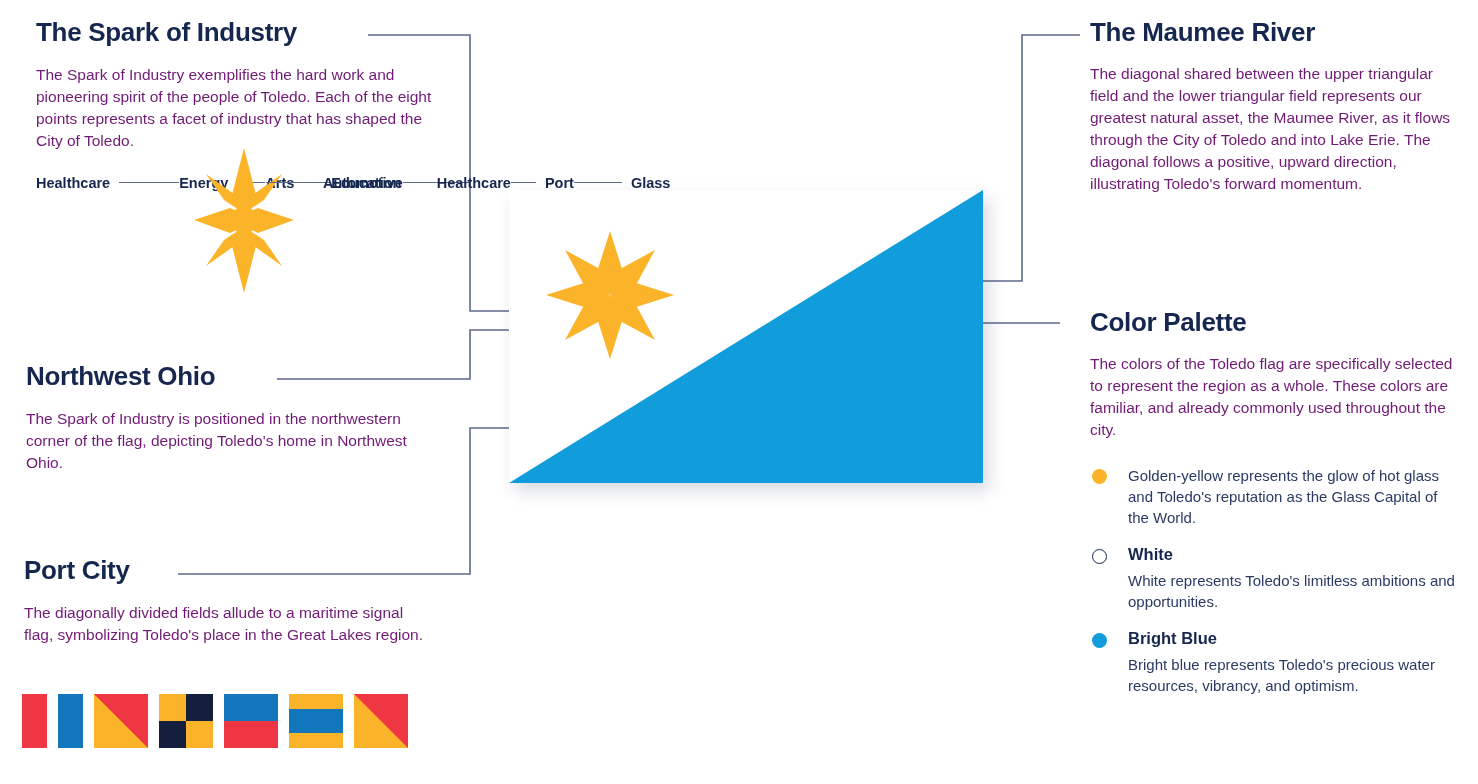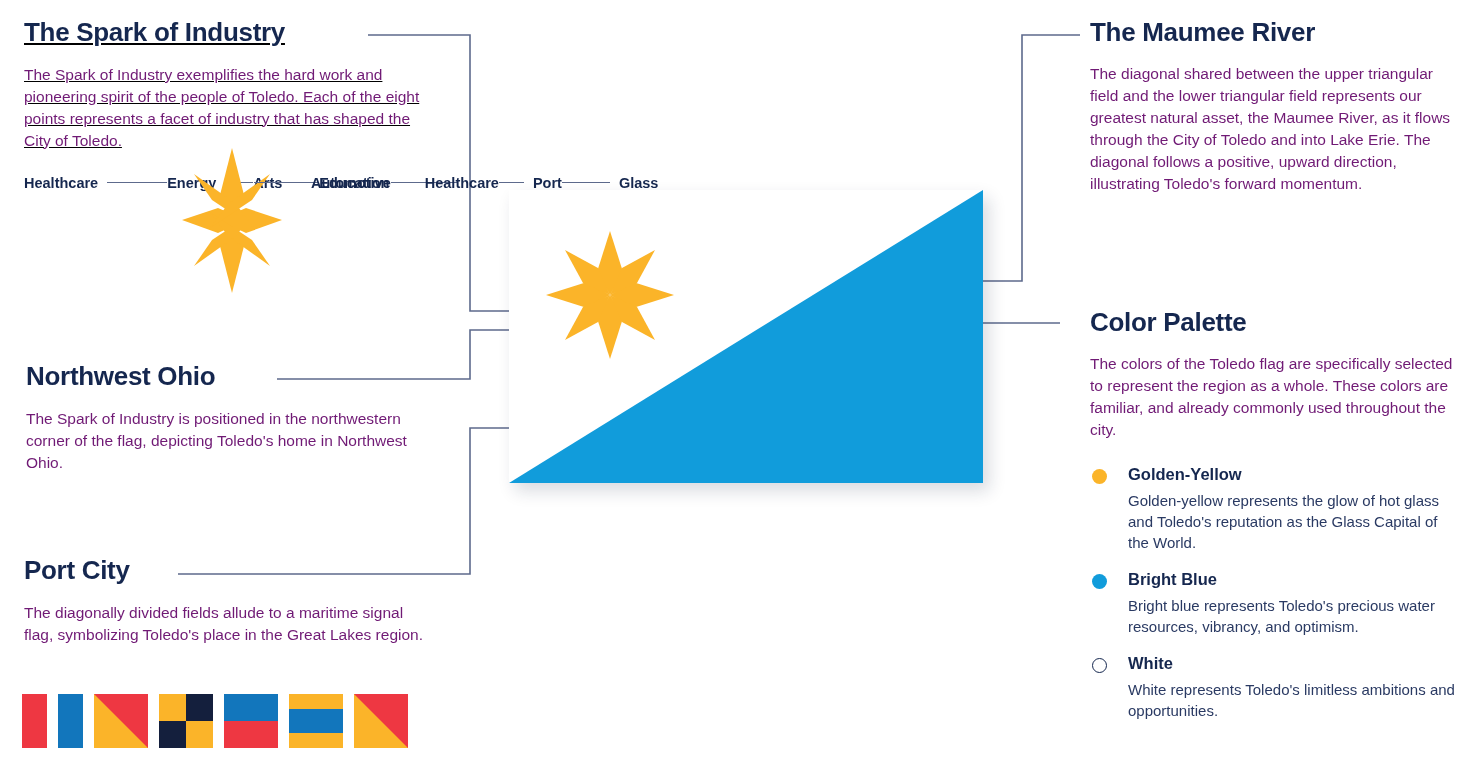--- a/index.html
+++ b/index.html
@@ -49,21 +49,21 @@
   #connectors {
     position: absolute;
     left: 0; top: 0;
     width: 1478px; height: 784px;
     pointer-events: none;
   }
 
   
   .panel { position: absolute; }
 
-  #panel-spark   { left: 24px; top: 18px;  width: 400px; text-decoration: underline; }
+  #panel-spark   { left: 36px; top: 18px;  width: 400px; }
   #panel-nw      { left: 26px; top: 362px; width: 400px; }
   #panel-port    { left: 24px; top: 556px; width: 400px; }
 
   #panel-spark .sec-body,
   #panel-nw .sec-body,
   #panel-port .sec-body { margin-top: 17px; }
 
   
   #facets {
     position: relative;
@@ -309,32 +309,31 @@
   </section>
 
   <section id="panel-palette">
     <h2 class="sec-title">Color Palette</h2>
     <p class="sec-body">The colors of the Toledo flag are specifically selected to represent the region as a whole. These colors are familiar, and already commonly used throughout the city.</p>
 
     <div id="swatch-list">
 
       <div class="swatch-item">
         <span class="swatch-dot" style="background:#FBB429"></span>
-        <div class="sub-title">Golden-Yellow</div>
         <div class="sub-body">Golden-yellow represents the glow of hot glass and Toledo's reputation as the Glass Capital of the World.</div>
+      </div>
+
+      <div class="swatch-item">
+        <span class="swatch-dot" style="background:#FFFFFF;border:1.6px solid #15274f"></span>
+        <div class="sub-title">White</div>
+        <div class="sub-body">White represents Toledo's limitless ambitions and opportunities.</div>
       </div>
 
       <div class="swatch-item">
         <span class="swatch-dot" style="background:#119CDB"></span>
         <div class="sub-title">Bright Blue</div>
         <div class="sub-body">Bright blue represents Toledo's precious water resources, vibrancy, and optimism.</div>
       </div>
 
-      <div class="swatch-item">
-        <span class="swatch-dot" style="background:#FFFFFF;border:1.6px solid #15274f"></span>
-        <div class="sub-title">White</div>
-        <div class="sub-body">White represents Toledo's limitless ambitions and opportunities.</div>
-      </div>
-
     </div>
   </section>
 
 </div>
 
 </body></html>

